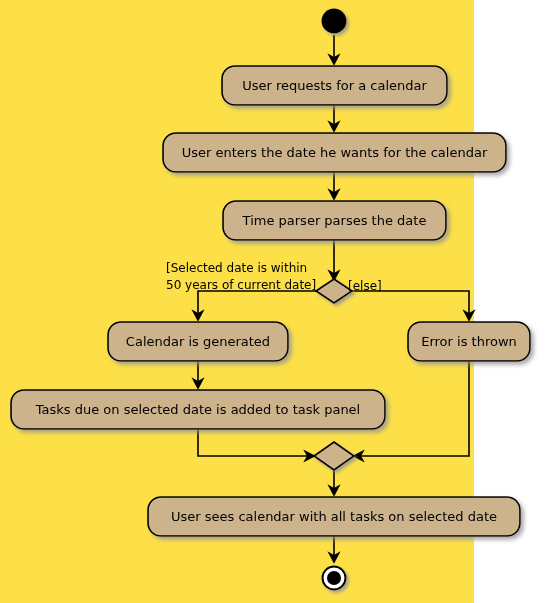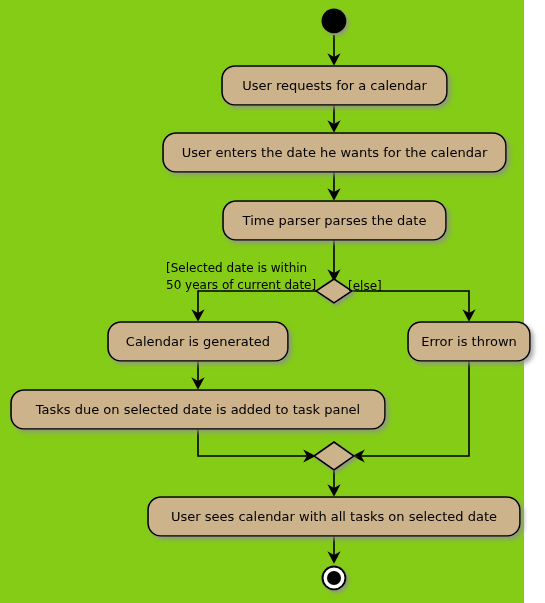--- a/index.html
+++ b/index.html
@@ -8,23 +8,23 @@
     background: #ffffff;
   }
   body {
     width: 545px;
     height: 603px;
     font-family: "DejaVu Sans", sans-serif;
     overflow: hidden;
   }
   #diagram-root {
     position: relative;
-    width: 524px;
+    width: 474px;
     height: 603px;
-    background: #84cc16;
+    background: #fde047;
   }
   #diagram-svg {
     position: absolute;
     top: 0;
     left: 0;
     width: 545px;
     height: 603px;
   }
   .node-label {
     font-family: "DejaVu Sans", sans-serif;

